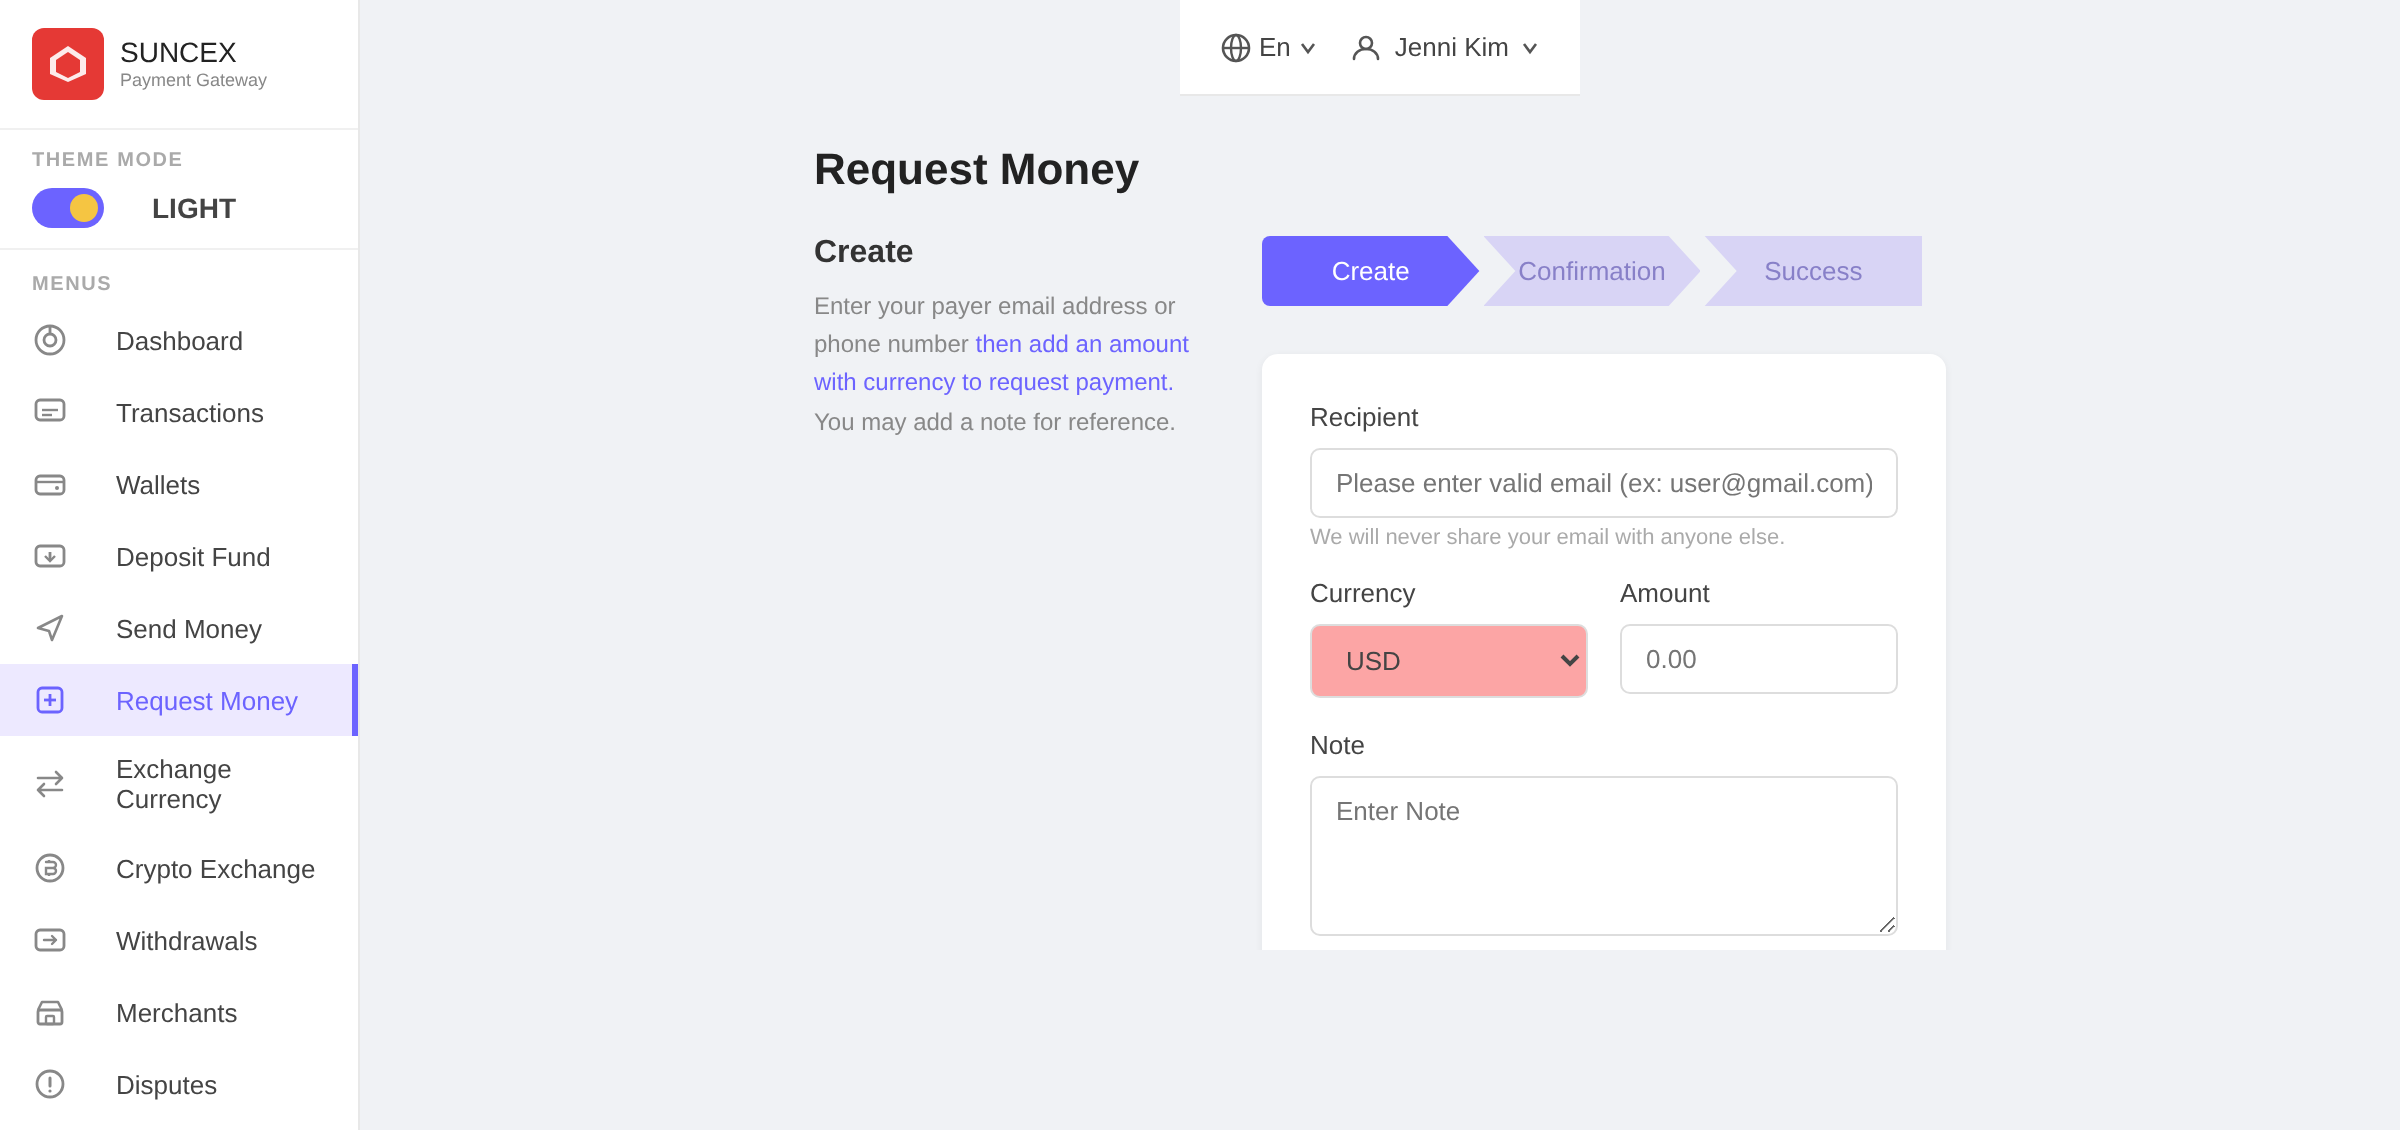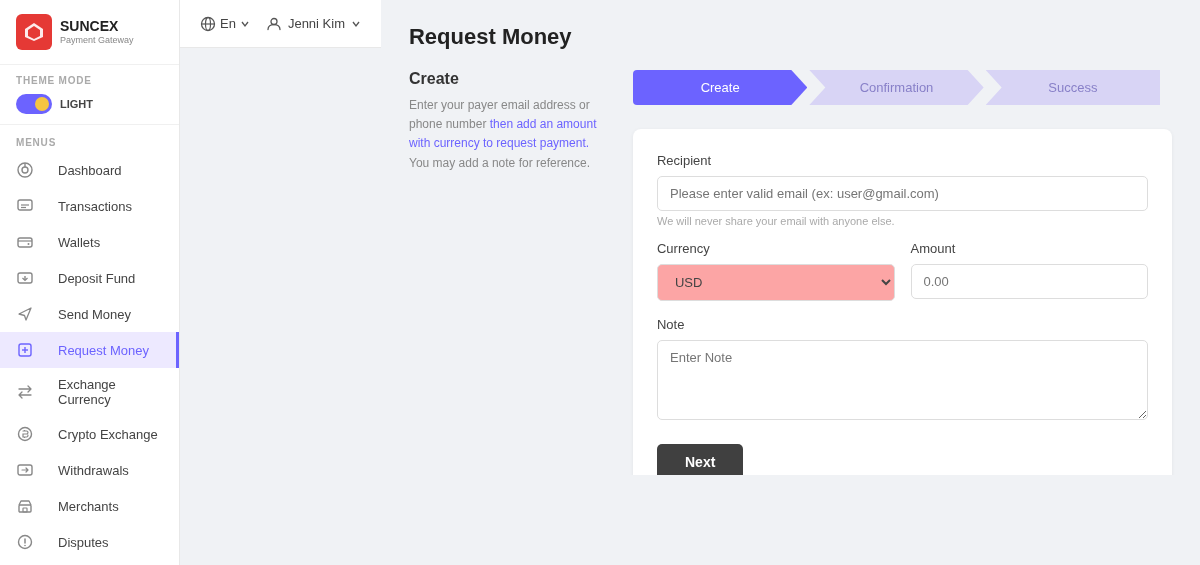--- a/index.html
+++ b/index.html
@@ -28,21 +28,21 @@
       height: 36px;
       background: #e53935;
       border-radius: 6px;
       display: flex;
       align-items: center;
       justify-content: center;
       color: white;
       font-weight: bold;
       font-size: 12px;
     }
-    .logo-text { font-weight: 700; font-size: 14px; color: #222; line-height: 1.1; }
+    .logo-text { font-weight: 400; font-size: 14px; color: #222; line-height: 1.1; }
     .logo-sub { font-size: 9px; color: #888; }
 
     .theme-section {
       padding: 10px 16px;
       border-bottom: 1px solid #f0f0f0;
     }
     .theme-label { font-size: 10px; color: #aaa; font-weight: 600; letter-spacing: 0.8px; margin-bottom: 8px; }
     .theme-toggle-row { display: flex; align-items: center; gap: 8px; }
     .toggle {
       width: 36px; height: 20px;
@@ -52,21 +52,21 @@
       cursor: pointer;
     }
     .toggle::after {
       content: '';
       position: absolute;
       top: 3px; right: 3px;
       width: 14px; height: 14px;
       background: #f5c542;
       border-radius: 50%;
     }
-    .toggle-label { font-size: 11px; font-weight: 600; color: #444; }
+    .toggle-label { font-size: 14px; font-weight: 600; color: #444; margin-left: 16px; }
 
     .nav-section-label {
       font-size: 10px;
       color: #aaa;
       font-weight: 600;
       letter-spacing: 0.8px;
       padding: 12px 16px 4px;
     }
 
     .nav-item {
@@ -399,21 +399,21 @@
       <span class="nav-icon">
         <svg width="16" height="16" viewBox="0 0 16 16" fill="none">
           <path d="M2 5a1 1 0 011-1h10a1 1 0 011 1v1.5a1.5 1.5 0 000 3V11a1 1 0 01-1 1H3a1 1 0 01-1-1V9.5a1.5 1.5 0 000-3V5z" stroke="#888" stroke-width="1.3" fill="none"></path>
         </svg>
       </span>
       <span>Tickets</span>
     </div>
   </nav>
 </div>
 
-<div style="flex:1; display:flex; flex-direction:row; height:475px; overflow:hidden;">
+<div style="flex:1; display:flex; flex-direction:column; height:475px; overflow:hidden;align-items:center;">
 
   <div class="top-bar">
     <div class="header-lang">
       <svg width="16" height="16" viewBox="0 0 16 16" fill="none">
         <circle cx="8" cy="8" r="6.5" stroke="#555" stroke-width="1.3" fill="none"></circle>
         <ellipse cx="8" cy="8" rx="2.5" ry="6.5" stroke="#555" stroke-width="1.2" fill="none"></ellipse>
         <line x1="1.5" y1="8" x2="14.5" y2="8" stroke="#555" stroke-width="1.2"></line>
       </svg>
       <span>En</span>
       <svg width="10" height="10" viewBox="0 0 10 10" fill="none">

